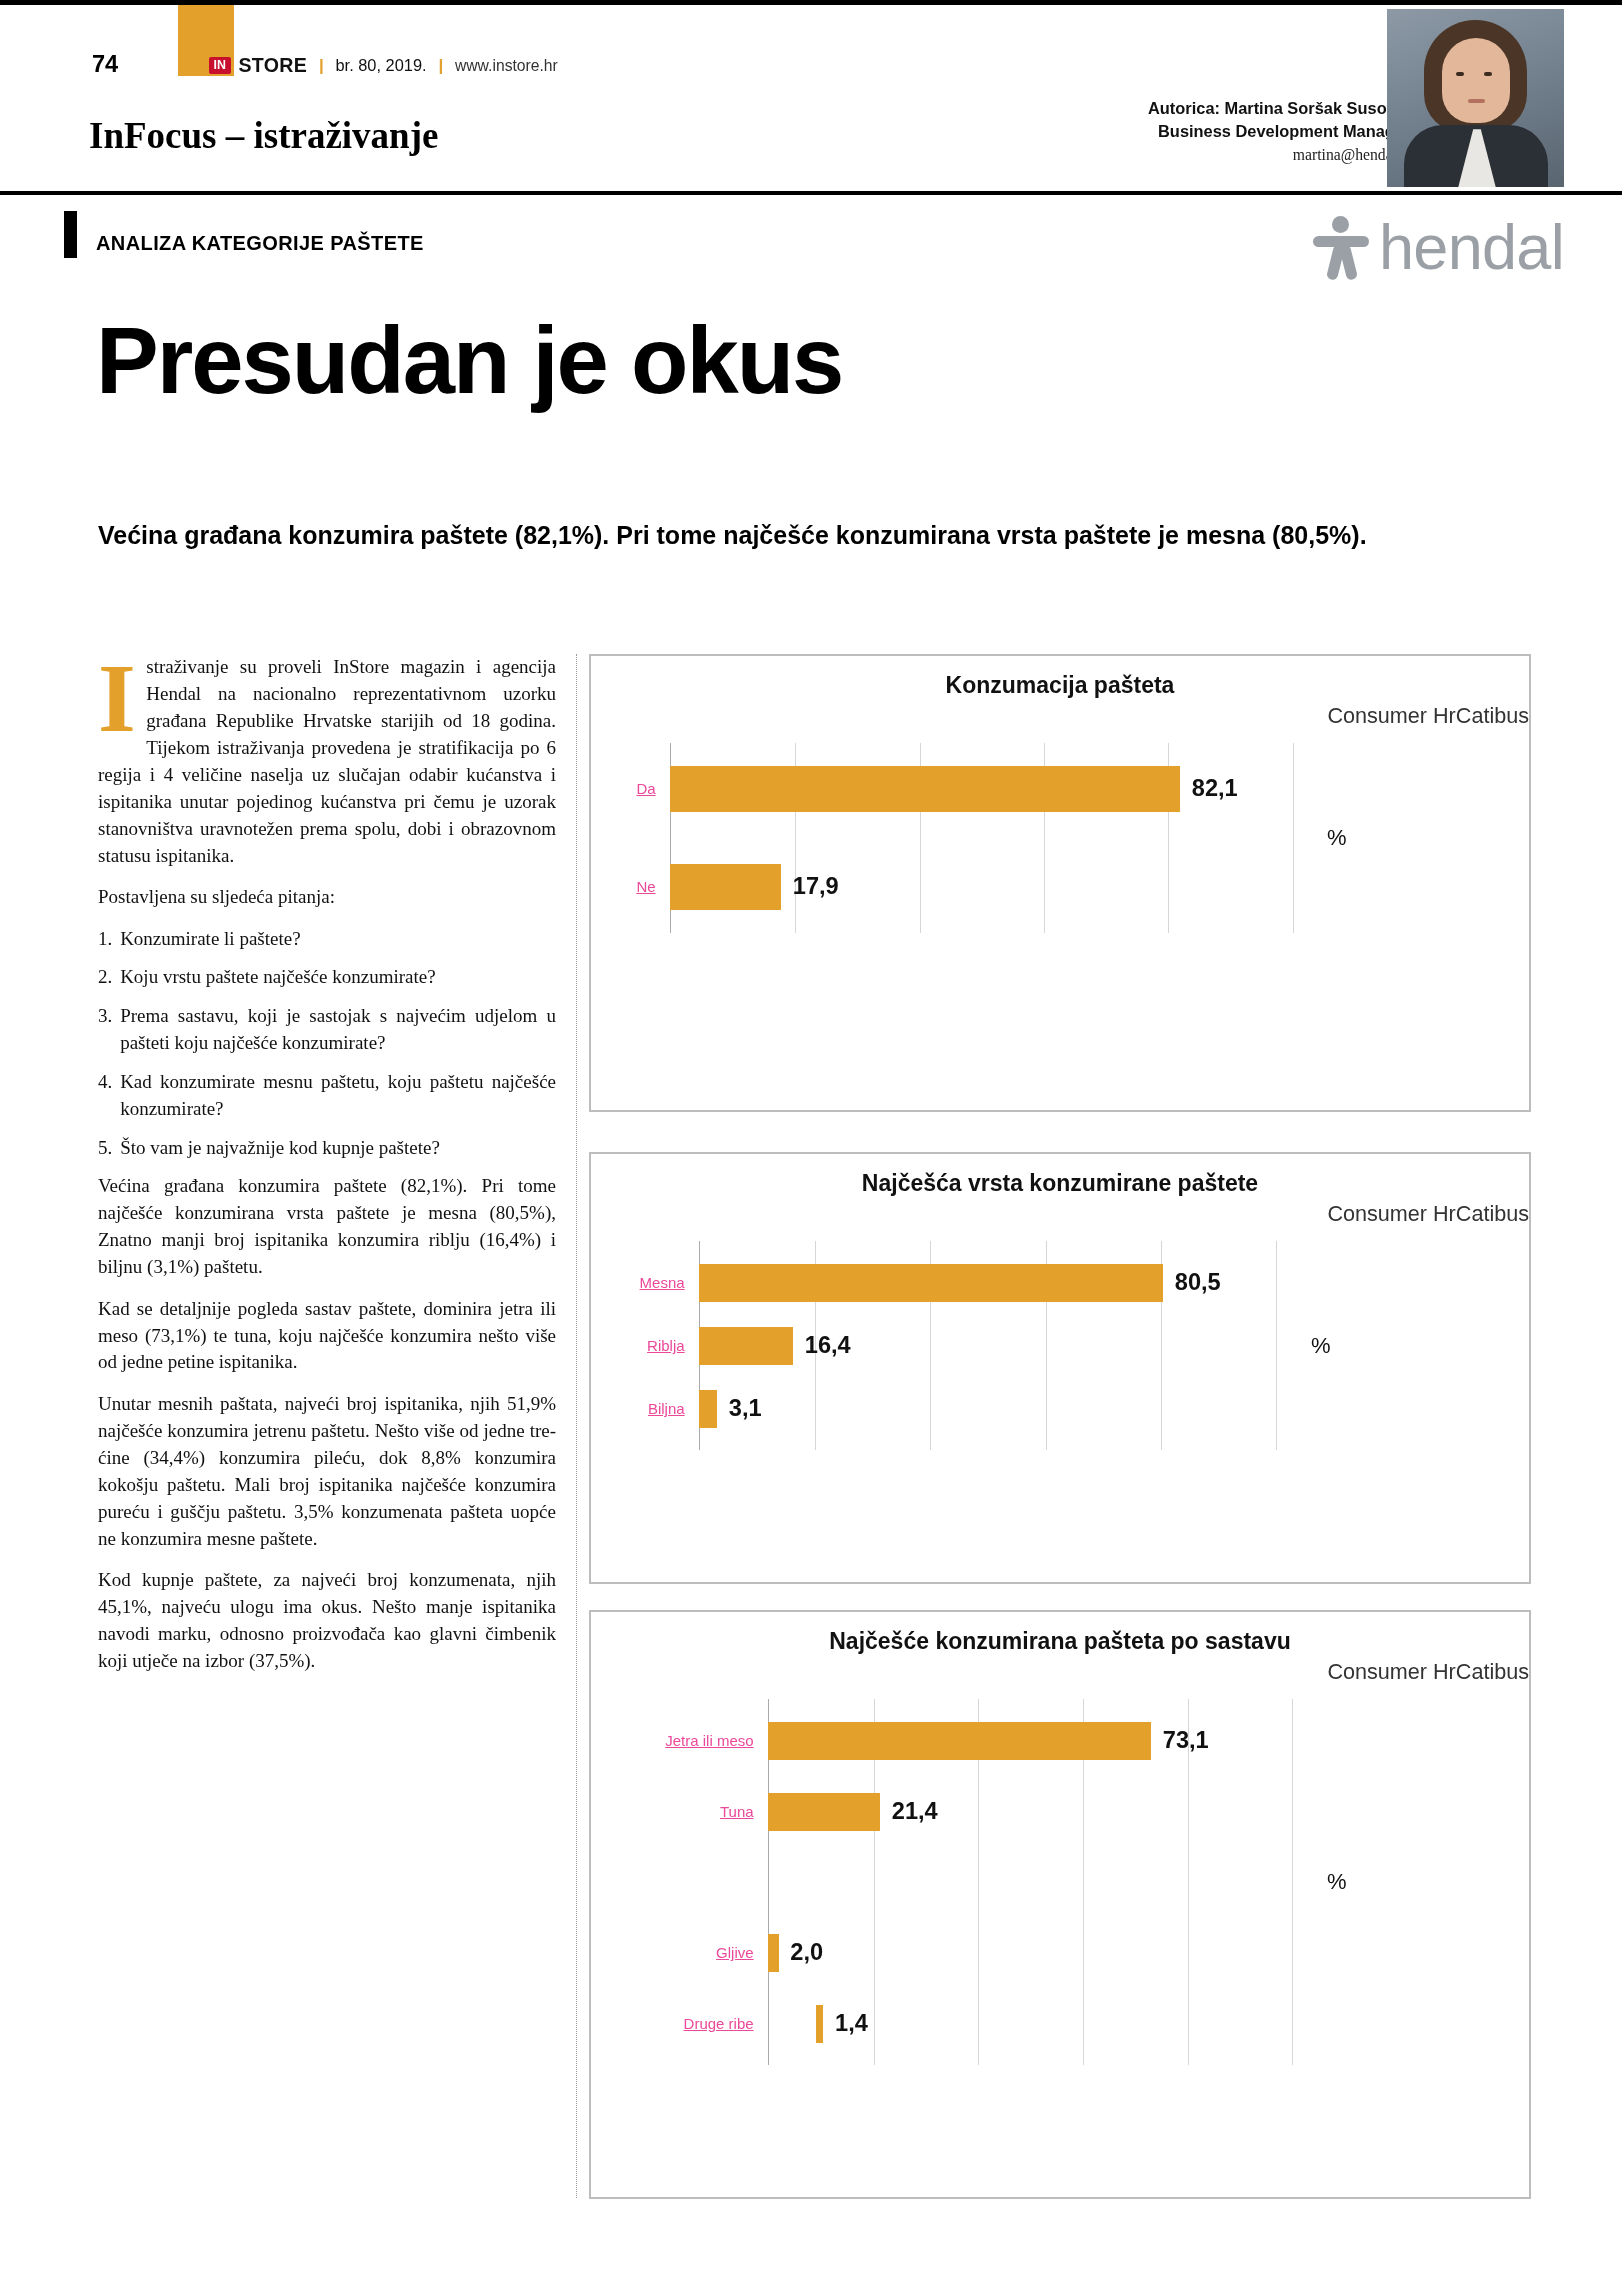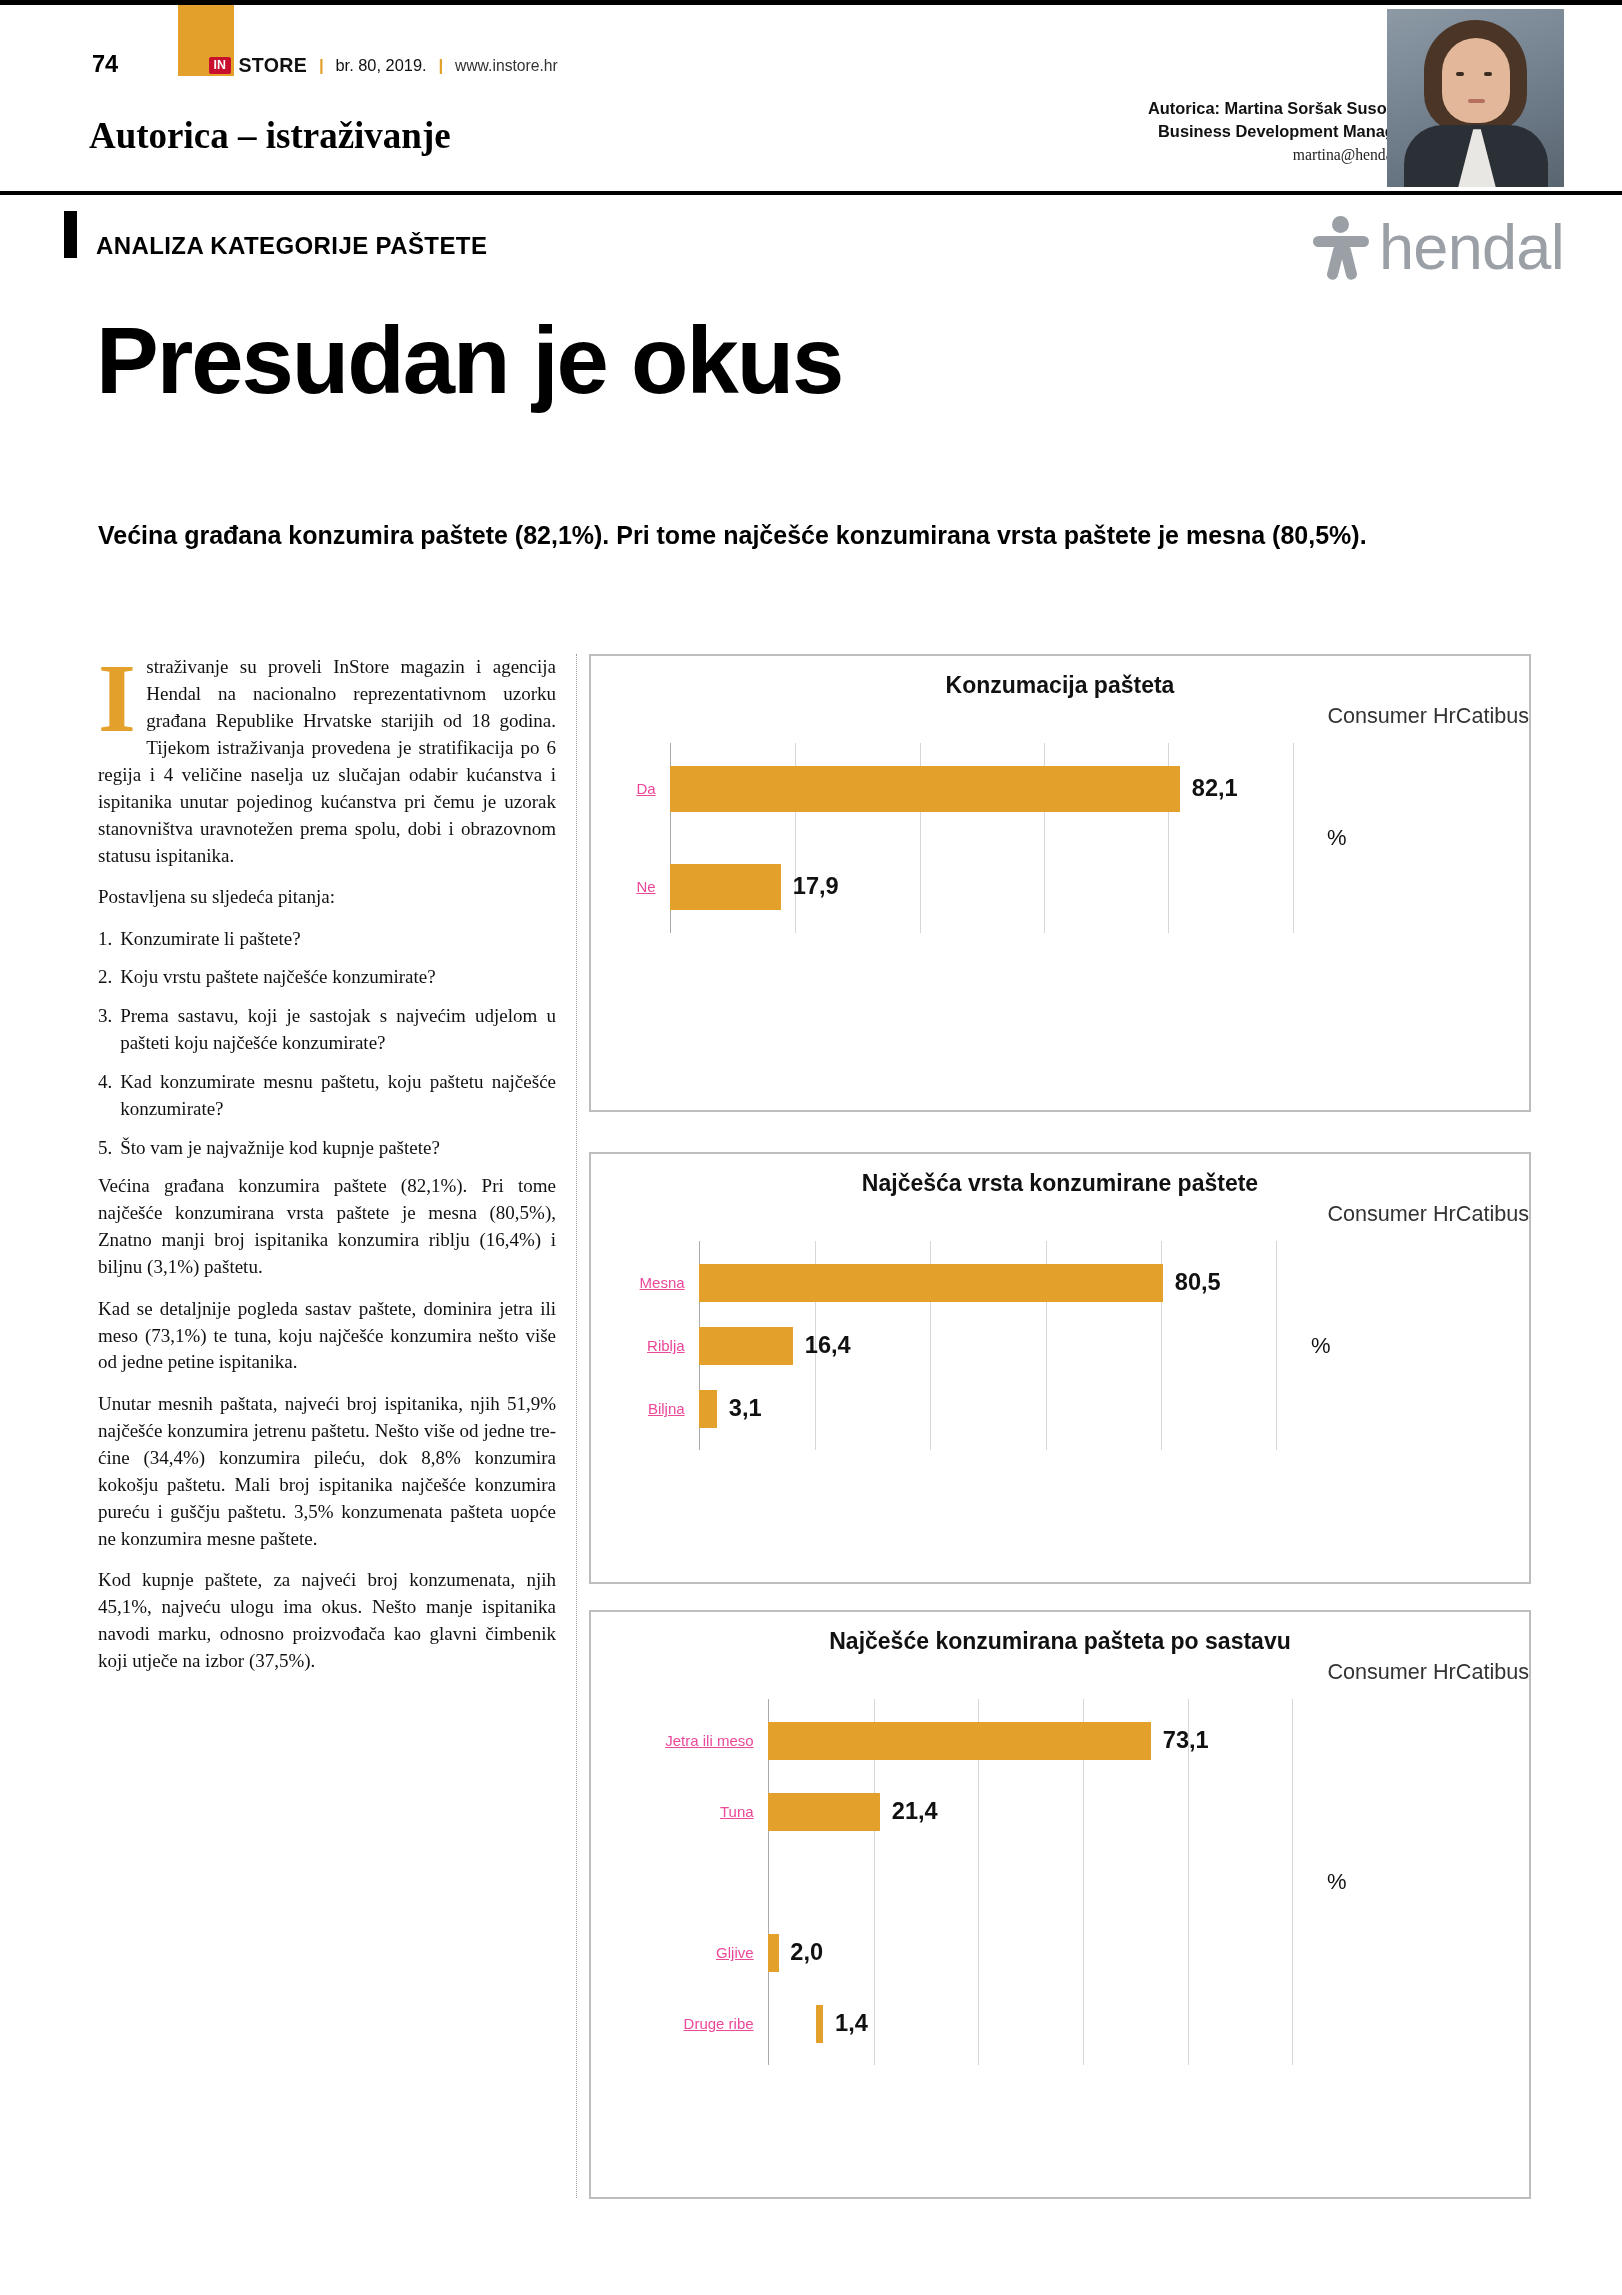--- a/index.html
+++ b/index.html
@@ -136,21 +136,21 @@
     position: absolute;
     left: 64px; top: 211px;
     width: 13px; height: 47px;
     background: #000;
   }
   .sec-title {
     position: absolute;
     left: 96px; top: 232px;
     font-family: "Liberation Sans", sans-serif;
     font-weight: bold;
-    font-size: 24px;
+    font-size: 20px;
     letter-spacing: 0.4px;
     color: #000;
   }
 
   
   .hendal {
     position: absolute;
     right: 59px; top: 216px;
     display: flex;
     align-items: center;
@@ -314,21 +314,21 @@
 
   <div class="masthead">
     <span class="in-badge">IN</span>
     <span class="store-word">STORE</span>
     <span class="sep">|</span>
     <span class="issue">br. 80, 2019.</span>
     <span class="sep">|</span>
     <span class="site">www.instore.hr</span>
   </div>
 
-  <div class="infocus-title">Autorica – istraživanje</div>
+  <div class="infocus-title">InFocus – istraživanje</div>
 
   <div class="author-block">
     <div class="author-line1">Autorica: Martina Soršak Susović,</div>
     <div class="author-line2">Business Development Manager,</div>
     <div class="author-mail">martina@hendal.hr</div>
   </div>
 
   <div class="author-photo">
     <div class="ph-bg"></div>
     <div class="ph-hair"></div>

